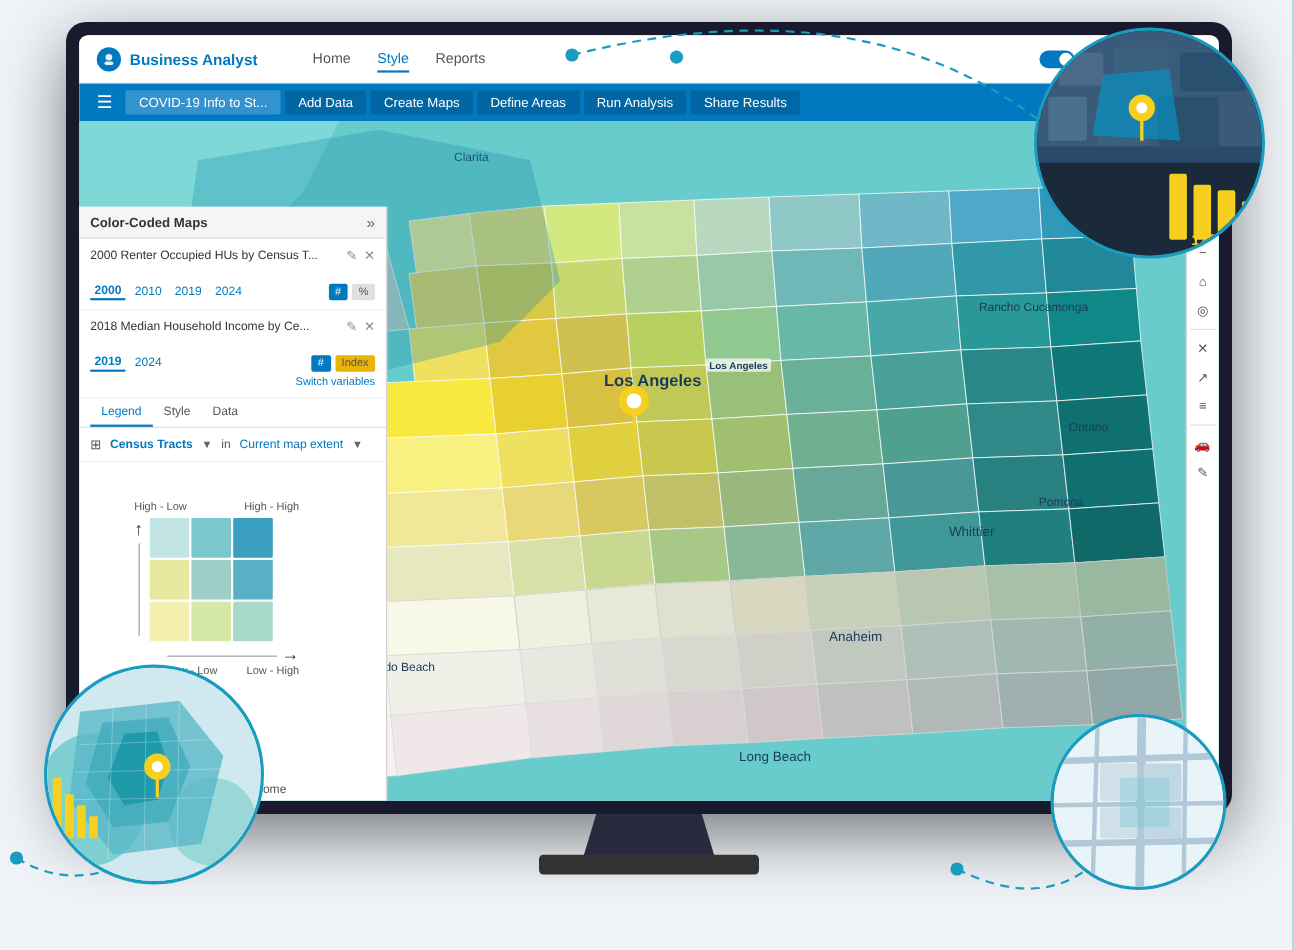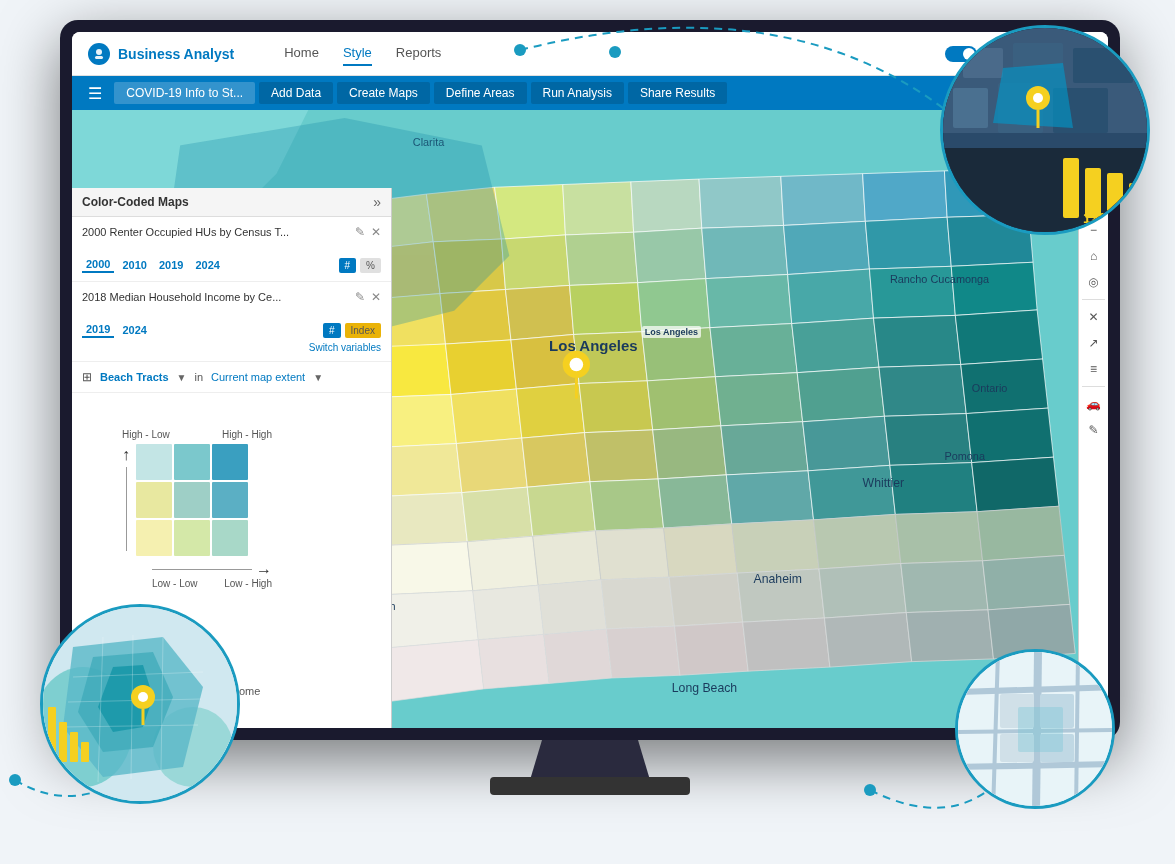--- a/index.html
+++ b/index.html
@@ -169,21 +169,21 @@
       inset: 0;
       background: #5bc8c8;
       overflow: hidden;
     }
 
     
     .sidebar-panel {
       position: absolute;
       top: 78px;
       left: 0;
-      width: 320px;
+      width: 280px;
       bottom: 0;
       background: #fff;
       border-right: 1px solid #ccc;
       z-index: 10;
     }
 
     
     .panel-header {
       background: #f5f5f5;
       border-bottom: 1px solid #ddd;
@@ -232,21 +232,20 @@
       display: flex;
       align-items: center;
       gap: 4px;
       margin-top: 18px;
     }
     .year-btn {
       font-size: 11px;
       color: #0079c1;
       cursor: pointer;
       padding: 1px 4px;
-      font-weight: bold;
     }
     .year-btn.active-year {
       border-bottom: 2px solid #0079c1;
       font-weight: 600;
     }
     .unit-btn {
       font-size: 10px;
       padding: 2px 6px;
       cursor: pointer;
       border-radius: 2px;
@@ -663,24 +662,29 @@
           <div class="year-tabs">
             <span class="year-btn active-year">2019</span>
             <span class="year-btn">2024</span>
             <span style="flex:1;"></span>
             <span class="unit-btn hash">#</span>
             <span class="unit-btn index">Index</span>
           </div>
           <div class="switch-vars">Switch variables</div>
         </div>
 
+        <div class="legend-tabs">
+          <span class="legend-tab active-legend-tab">Legend</span>
+          <span class="legend-tab">Style</span>
+          <span class="legend-tab">Data</span>
+        </div>
 
         <div class="census-selector">
           <span class="selector-icon">⊞</span>
-          <span class="selector-label">Beach Tracts</span>
+          <span class="selector-label">Census Tracts</span>
           <span class="selector-dropdown">▼</span>
           <span class="selector-in">in</span>
           <span class="selector-extent">Current map extent</span>
           <span class="selector-dropdown">▼</span>
         </div>
 
         <div class="legend-area">
           <div style="position:relative;padding:24px 20px 30px 40px;display:inline-block;">
 
             

